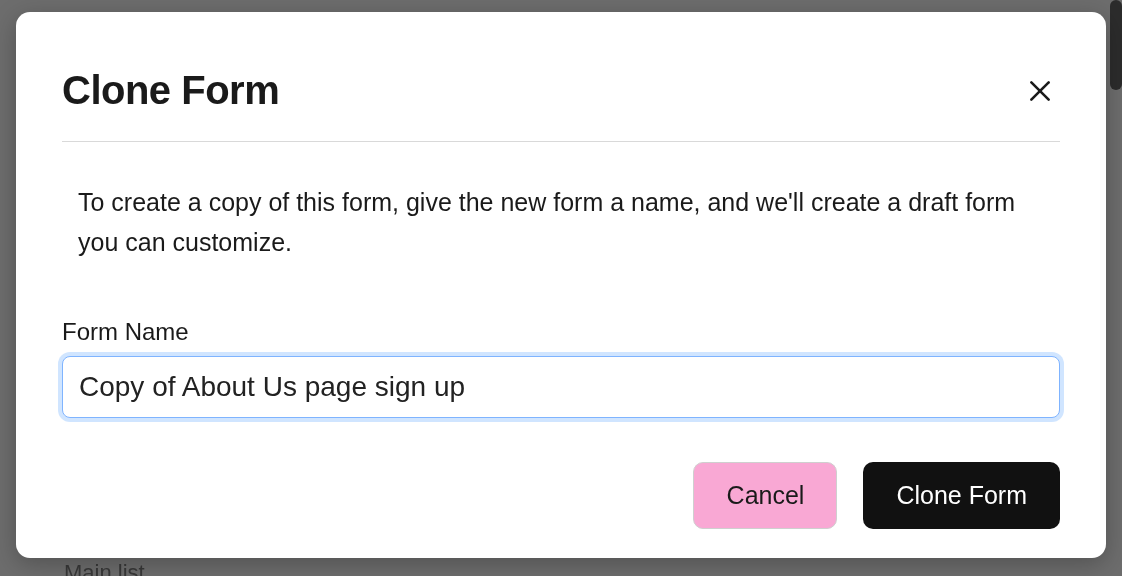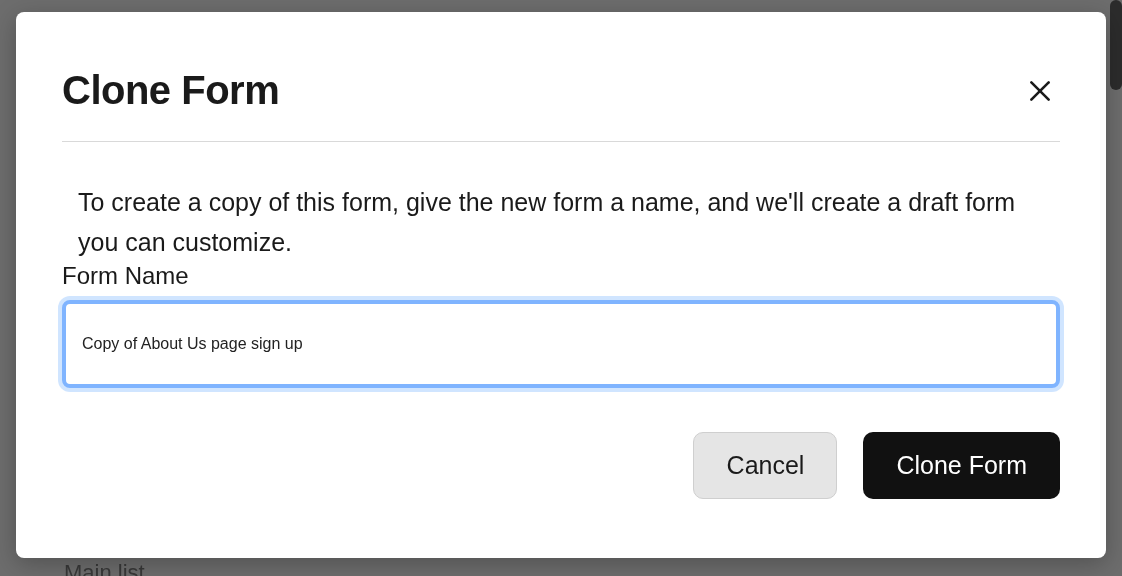--- a/index.html
+++ b/index.html
@@ -37,21 +37,21 @@
       background: #2c2c2c;
       border-radius: 6px;
     }
     .modal {
       position: absolute;
       left: 16px;
       top: 12px;
       right: 16px;
       bottom: 18px;
       background: #fff;
-      border-radius: 8px;
+      border-radius: 14px;
       padding: 56px 46px 40px 46px;
       box-shadow: 0 6px 24px rgba(0,0,0,0.25);
     }
     .modal-header {
       display: flex;
       justify-content: space-between;
       align-items: center;
     }
     .modal-title {
       font-size: 40px;
@@ -81,54 +81,55 @@
     }
     .modal-desc {
       font-size: 25px;
       line-height: 1.6;
       color: #1a1a1a;
       margin-top: 40px;
       max-width: 990px;
       margin-left: 16px;
     }
     .field-group {
+      margin-top: 56px;
     }
     .field-label {
       font-size: 24px;
       color: #1a1a1a;
       margin-bottom: 10px;
       display: block;
     }
     .text-input {
       width: 100%;
-      font-size: 16px;
+      font-size: 28px;
       color: #222;
-      padding: 31px 16px;
-      border: 4px solid #fca5a5;
+      padding: 14px 16px;
+      border: 1px solid #fca5a5;
       border-radius: 8px;
       outline: none;
       box-shadow: 0 0 0 4px rgba(120,180,255,0.35);
       border-color: #7fb4ff;
     }
     .actions {
       display: flex;
       justify-content: flex-end;
       gap: 26px;
       margin-top: 44px;
     }
     .btn {
       font-size: 25px;
       font-weight: 500;
       padding: 18px 32px;
       border-radius: 10px;
       cursor: pointer;
       border: 1px solid transparent;
     }
     .btn-secondary {
-      background: #e5e5e5;
+      background: #f9a8d4;
       border-color: #cfcfcf;
       color: #1a1a1a;
       padding-left: 33px;
     }
     .btn-primary {
       background: #111;
       color: #fff;
     }
   </style>
 </head>

